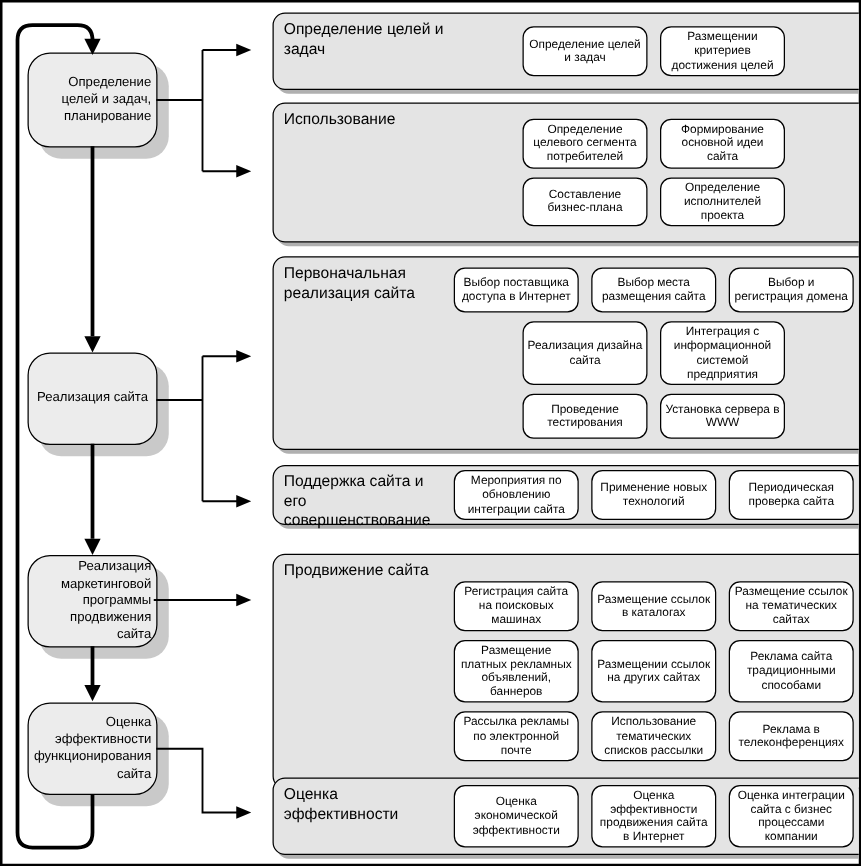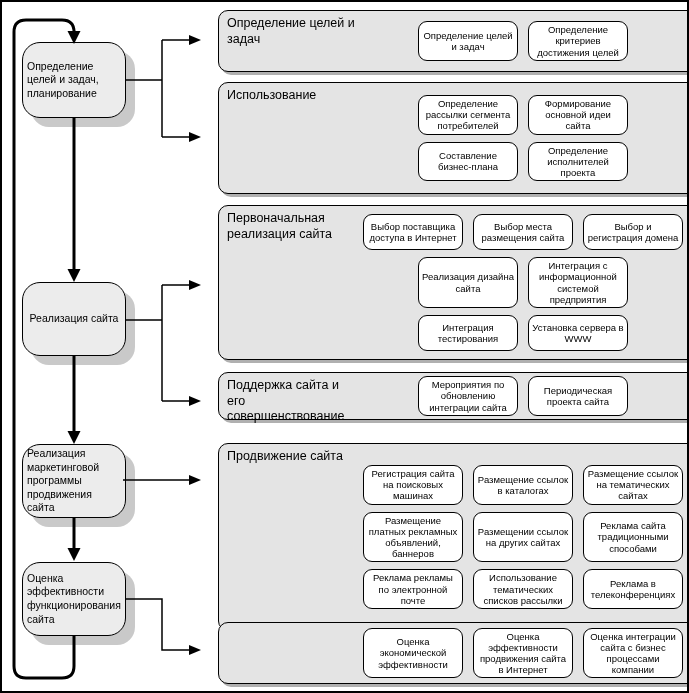--- a/index.html
+++ b/index.html
@@ -6,21 +6,21 @@
   .canvas{
     position:relative;width:689px;height:693px;background:#ffffff;
     border:2px solid #000;box-sizing:border-box;overflow:hidden;
     font-family:"Liberation Sans",sans-serif;color:#000;
   }
   .connectors{position:absolute;left:0;top:0;z-index:3;pointer-events:none;}
   .stage{
     position:absolute;left:20px;width:104px;z-index:1;
     background:#ececec;border:1.5px solid #000;border-radius:18px;
     box-shadow:9px 9px 0 #c9c9c9;
-    display:flex;align-items:center;justify-content:center;text-align:left;
+    display:flex;align-items:center;justify-content:center;text-align:right;
     font-size:10.5px;line-height:1.3;padding:4px;box-sizing:border-box;
   }
   .panel{
     position:absolute;left:200px;width:480px;z-index:1;
     background:#e4e4e4;border:1px solid #000;border-radius:10px;
     box-shadow:3px 3px 0 #b0b0b0;box-sizing:border-box;margin-left:16px;
   }
   .panel-title{
     position:absolute;left:8px;top:5px;width:132px;
     font-size:12.5px;line-height:1.25;
@@ -79,30 +79,30 @@
   <div class="stage" style="top:40px;height:76px">Определение целей и задач, планирование</div>
   <div class="stage" style="top:280px;height:74px">Реализация сайта</div>
   <div class="stage" style="top:442px;height:74px">Реализация маркетинговой программы продвижения сайта</div>
   <div class="stage" style="top:560px;height:74px">Оценка эффективности функционирования сайта</div>
 
   <section class="panel" style="top:8px;height:62px">
     <div class="panel-title">Определение целей и задач</div>
     <div class="panel-items">
       <div class="row">
         <div class="task">Определение целей и задач</div>
-        <div class="task">Определение критериев достижения целей</div>
+        <div class="task">Размещении критериев достижения целей</div>
       </div>
     </div>
   </section>
 
   <section class="panel" style="top:80px;height:112px">
     <div class="panel-title">Использование</div>
     <div class="panel-items">
       <div class="row">
-        <div class="task">Определение рассылки сегмента потребителей</div>
+        <div class="task">Определение целевого сегмента потребителей</div>
         <div class="task">Формирование основной идеи сайта</div>
       </div>
       <div class="row">
         <div class="task">Составление бизнес-плана</div>
         <div class="task">Определение исполнителей проекта</div>
       </div>
     </div>
   </section>
 
   <section class="panel" style="top:203px;height:155px">
@@ -111,58 +111,60 @@
       <div class="row">
         <div class="task">Выбор поставщика доступа в Интернет</div>
         <div class="task">Выбор места размещения сайта</div>
         <div class="task">Выбор и регистрация домена</div>
       </div>
       <div class="row">
         <div class="task">Реализация дизайна сайта</div>
         <div class="task">Интеграция с информационной системой предприятия</div>
       </div>
       <div class="row">
-        <div class="task">Интеграция тестирования</div>
+        <div class="task">Проведение тестирования</div>
         <div class="task">Установка сервера в WWW</div>
       </div>
     </div>
   </section>
 
   <section class="panel" style="top:370px;height:48px">
     <div class="panel-title">Поддержка сайта и его совершенствование</div>
     <div class="panel-items">
       <div class="row">
         <div class="task">Мероприятия по обновлению интеграции сайта</div>
-        <div class="task">Периодическая проекта сайта</div>
+        <div class="task">Применение новых технологий</div>
+        <div class="task">Периодическая проверка сайта</div>
       </div>
     </div>
   </section>
 
   <section class="panel" style="top:441px;height:188px">
     <div class="panel-title">Продвижение сайта</div>
     <div class="panel-items">
       <div class="row">
         <div class="task">Регистрация сайта на поисковых машинах</div>
         <div class="task">Размещение ссылок в каталогах</div>
         <div class="task">Размещение ссылок на тематических сайтах</div>
       </div>
       <div class="row">
         <div class="task">Размещение платных рекламных объявлений, баннеров</div>
         <div class="task">Размещении ссылок на других сайтах</div>
         <div class="task">Реклама сайта традиционными способами</div>
       </div>
       <div class="row">
-        <div class="task">Реклама рекламы по электронной почте</div>
+        <div class="task">Рассылка рекламы по электронной почте</div>
         <div class="task">Использование тематических списков рассылки</div>
         <div class="task">Реклама в телеконференциях</div>
       </div>
     </div>
   </section>
 
   <section class="panel" style="top:620px;height:62px">
+    <div class="panel-title">Оценка эффективности</div>
     <div class="panel-items">
       <div class="row">
         <div class="task">Оценка экономической эффективности</div>
         <div class="task">Оценка эффективности продвижения сайта в Интернет</div>
         <div class="task">Оценка интеграции сайта с бизнес процессами компании</div>
       </div>
     </div>
   </section>
 
 </div>

